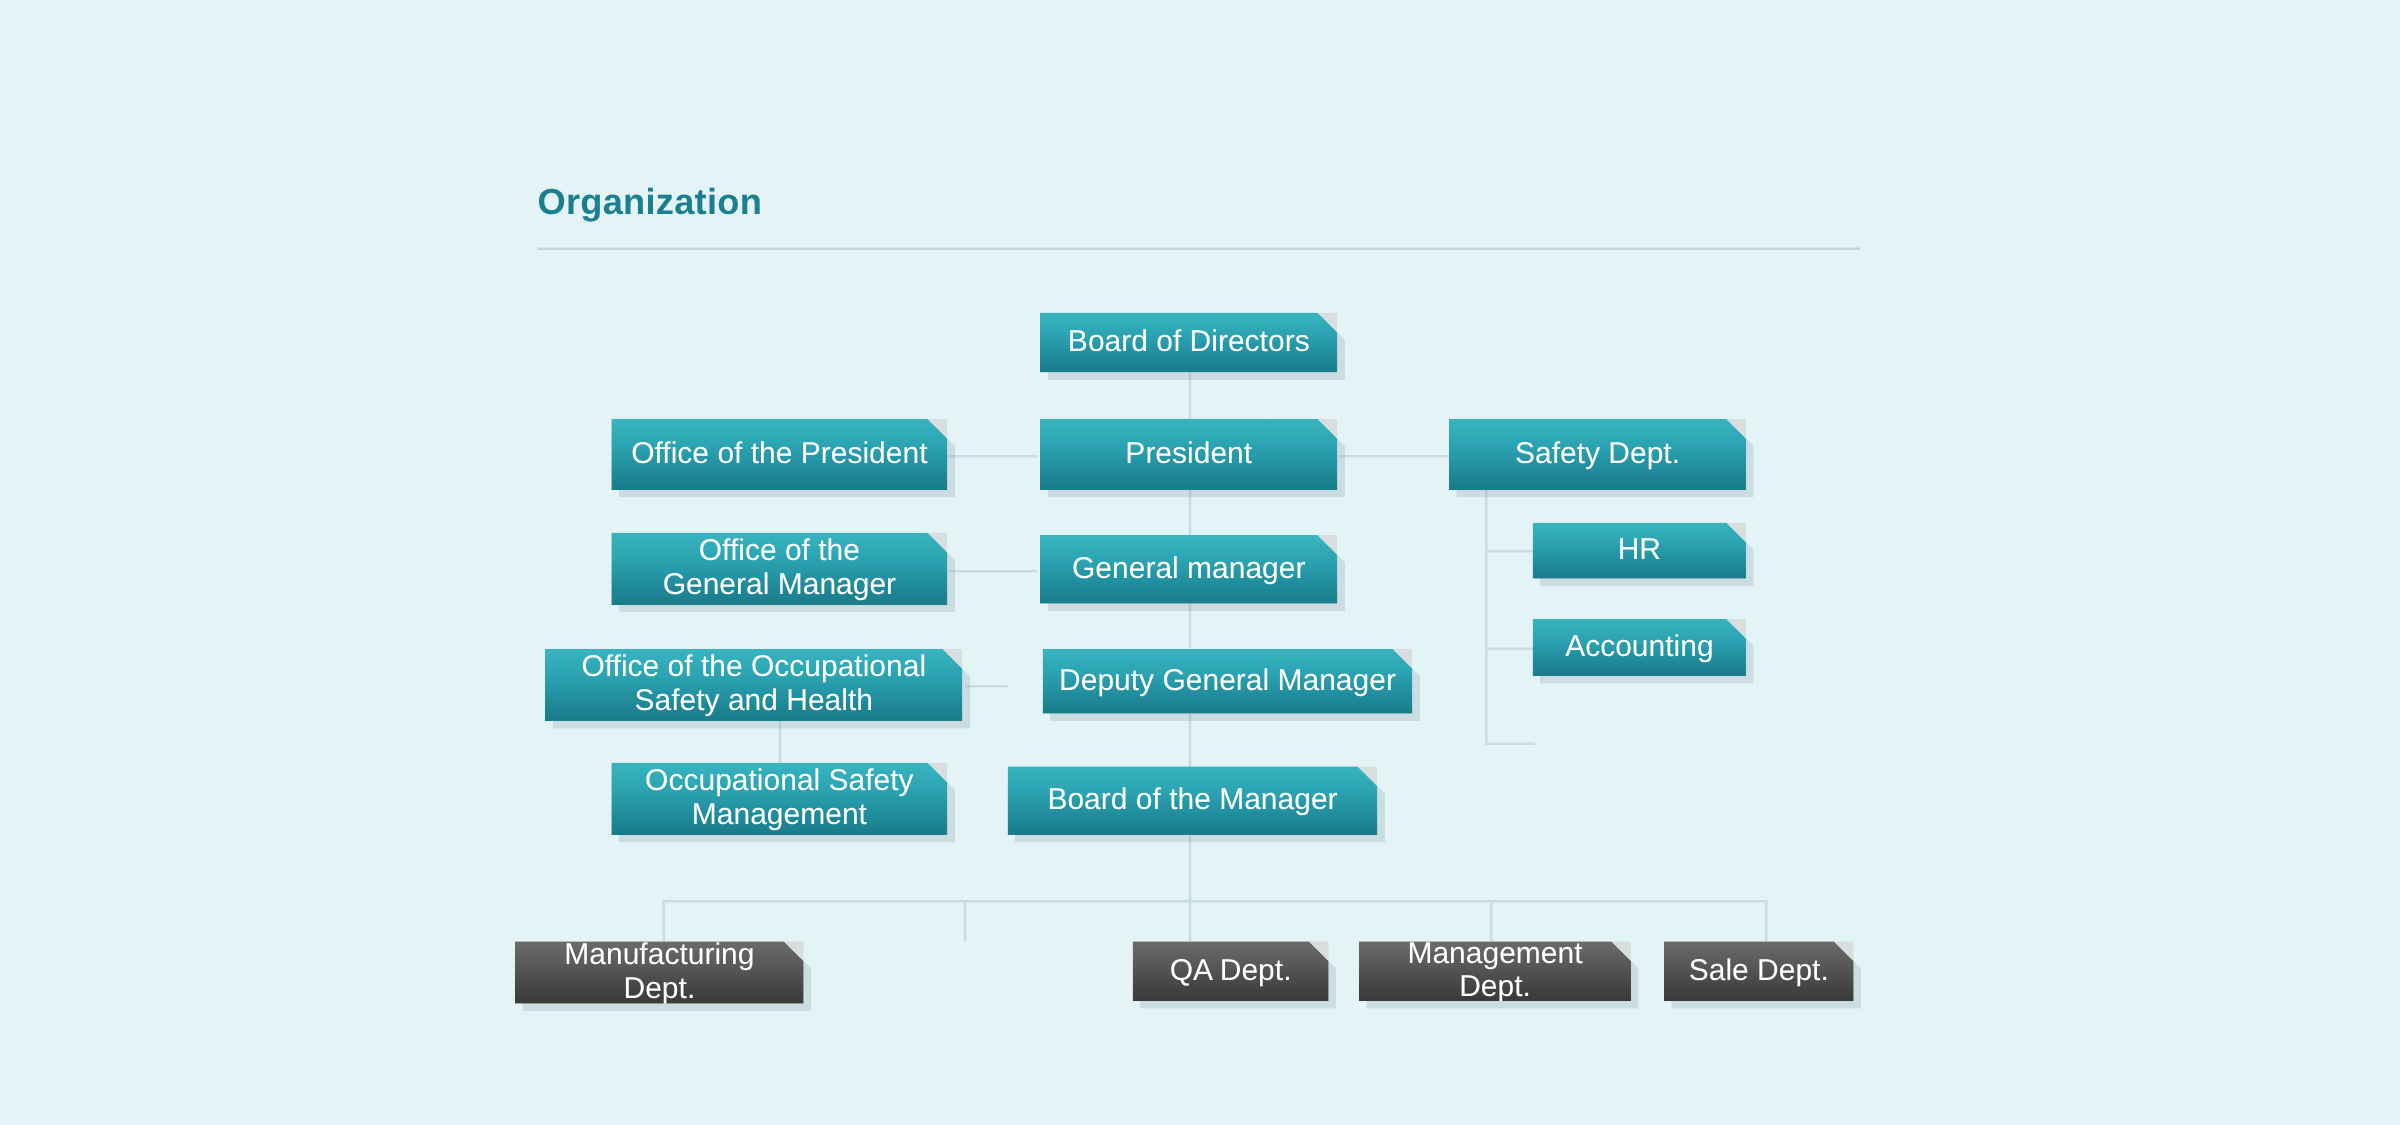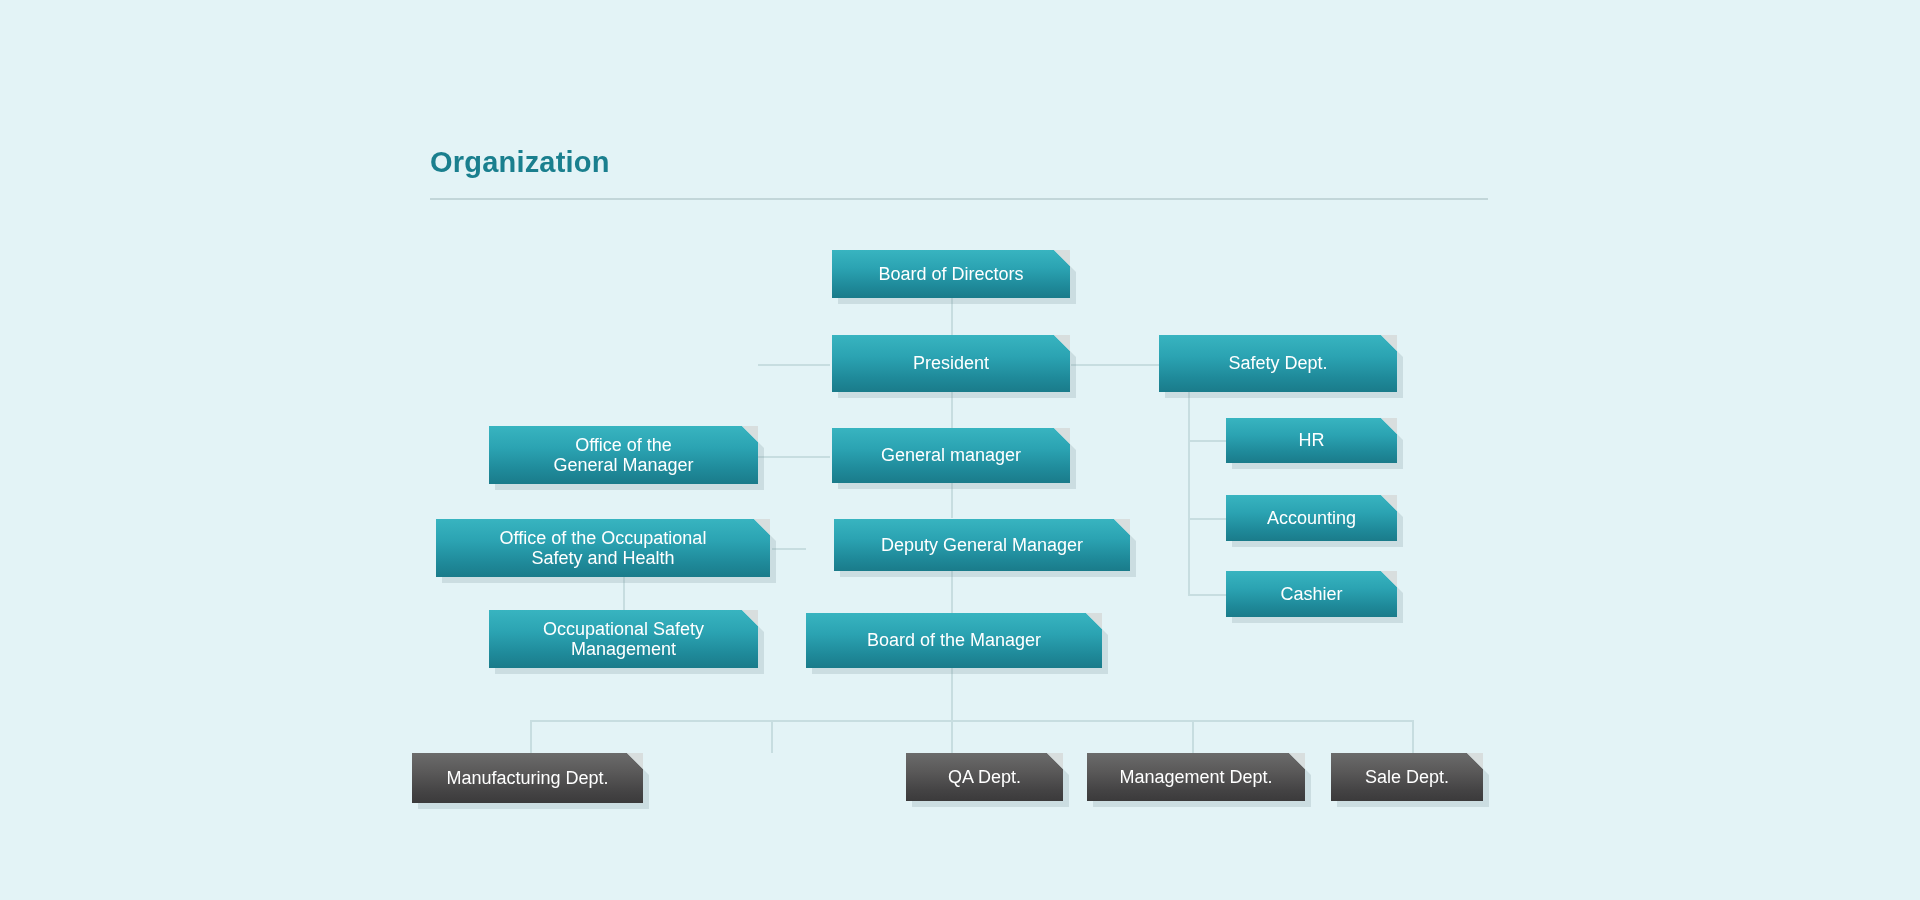--- a/index.html
+++ b/index.html
@@ -51,21 +51,21 @@
 
   
   .node {
     position: absolute;
     box-sizing: border-box;
     display: flex;
     align-items: center;
     justify-content: center;
     text-align: center;
     color: #ffffff;
-    font-size: 18px;
+    font-size: 24px;
     line-height: 1.12;
     padding: 0 10px;
     white-space: pre-line;
     -webkit-clip-path: polygon(0 0, calc(100% - 16px) 0, 100% 16px, 100% 100%, 0 100%);
     clip-path: polygon(0 0, calc(100% - 16px) 0, 100% 16px, 100% 100%, 0 100%);
     user-select: none;
   }
   .node.teal {
     background: linear-gradient(to bottom, #38b4c0 0%, #2ba3b2 38%, #1f8a9a 75%, #1a7b8a 100%);
   }
@@ -161,20 +161,25 @@
     <div class="node teal">Deputy General Manager</div>
     <div class="fold"></div>
   </div>
 
   <div class="node-wrap" style="left:806px; top:570px; width:296px; height:55px;">
     <div class="shadow"></div>
     <div class="node teal">Board of the Manager</div>
     <div class="fold"></div>
   </div>
 
+  <div class="node-wrap" style="left:489px; top:292px; width:269px; height:57px;">
+    <div class="shadow"></div>
+    <div class="node teal">Office of the President</div>
+    <div class="fold"></div>
+  </div>
 
   <div class="node-wrap" style="left:489px; top:383px; width:269px; height:58px;">
     <div class="shadow"></div>
     <div class="node teal">Office of the
 General Manager</div>
     <div class="fold"></div>
   </div>
 
   <div class="node-wrap" style="left:436px; top:476px; width:334px; height:58px;">
     <div class="shadow"></div>
@@ -201,25 +206,20 @@
     <div class="node teal">HR</div>
     <div class="fold"></div>
   </div>
 
   <div class="node-wrap" style="left:1226px; top:452px; width:171px; height:46px;">
     <div class="shadow"></div>
     <div class="node teal">Accounting</div>
     <div class="fold"></div>
   </div>
 
-  <div class="node-wrap" style="left:1226px; top:528px; width:171px; height:46px;">
-    <div class="shadow"></div>
-    <div class="node teal">Cashier</div>
-    <div class="fold"></div>
-  </div>
 
   <div class="node-wrap" style="left:412px; top:710px; width:231px; height:50px;">
     <div class="shadow"></div>
     <div class="node dark">Manufacturing Dept.</div>
     <div class="fold"></div>
   </div>
 
 
   <div class="node-wrap" style="left:906px; top:710px; width:157px; height:48px;">
     <div class="shadow"></div>

